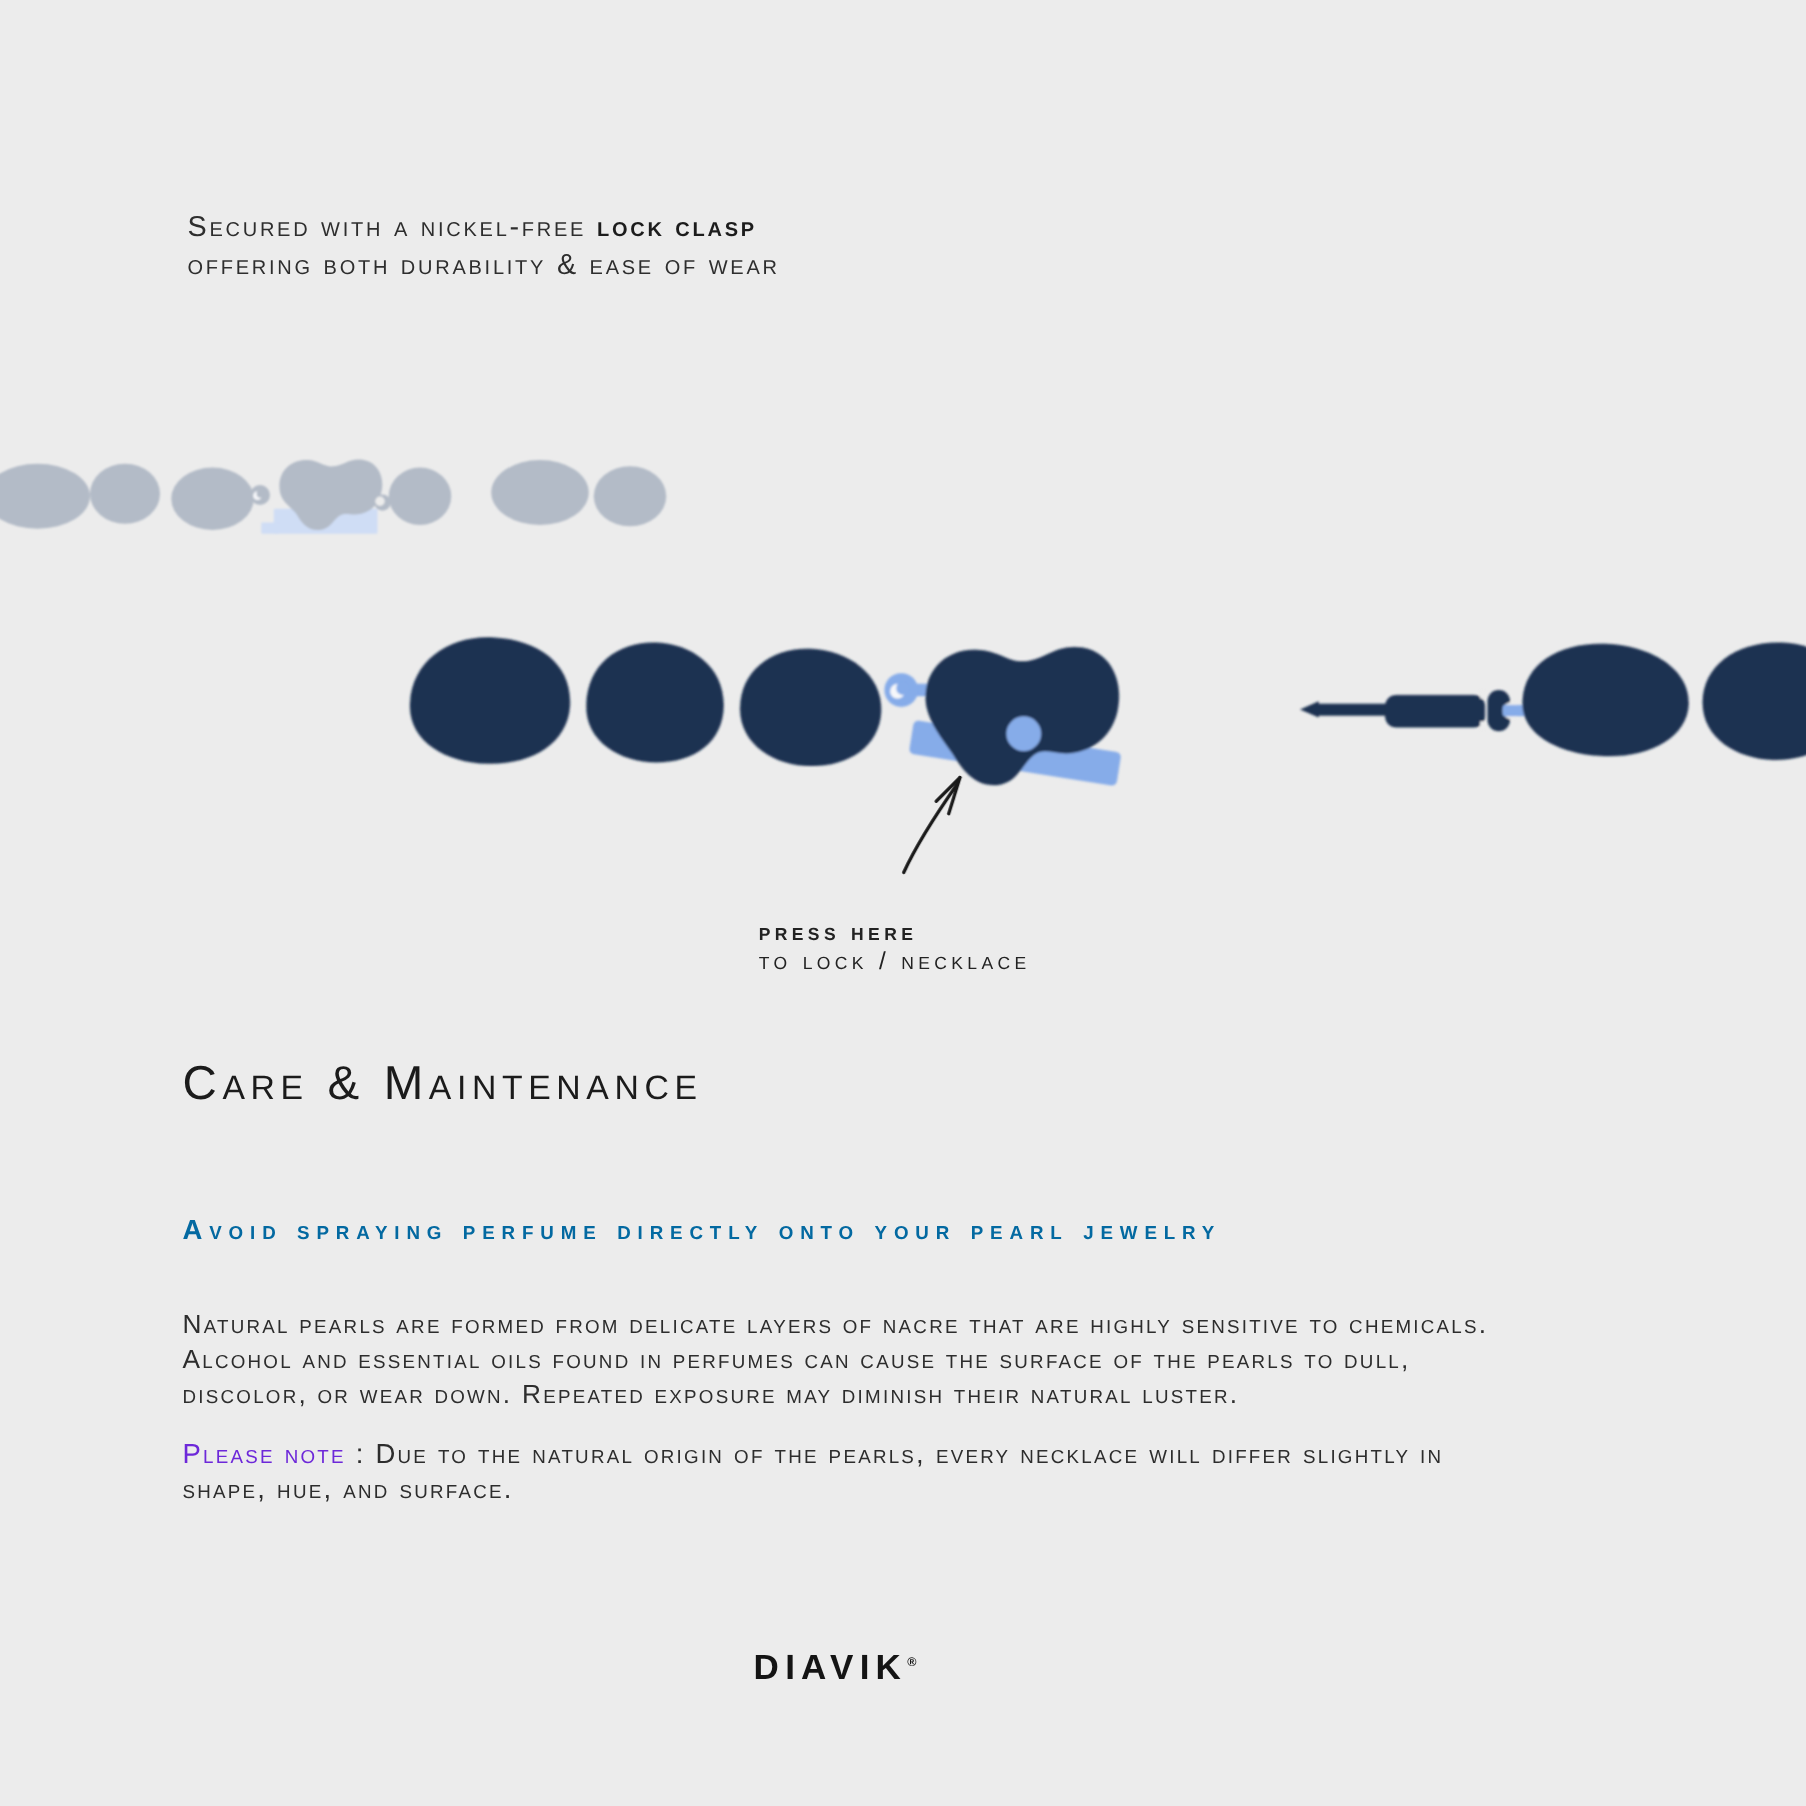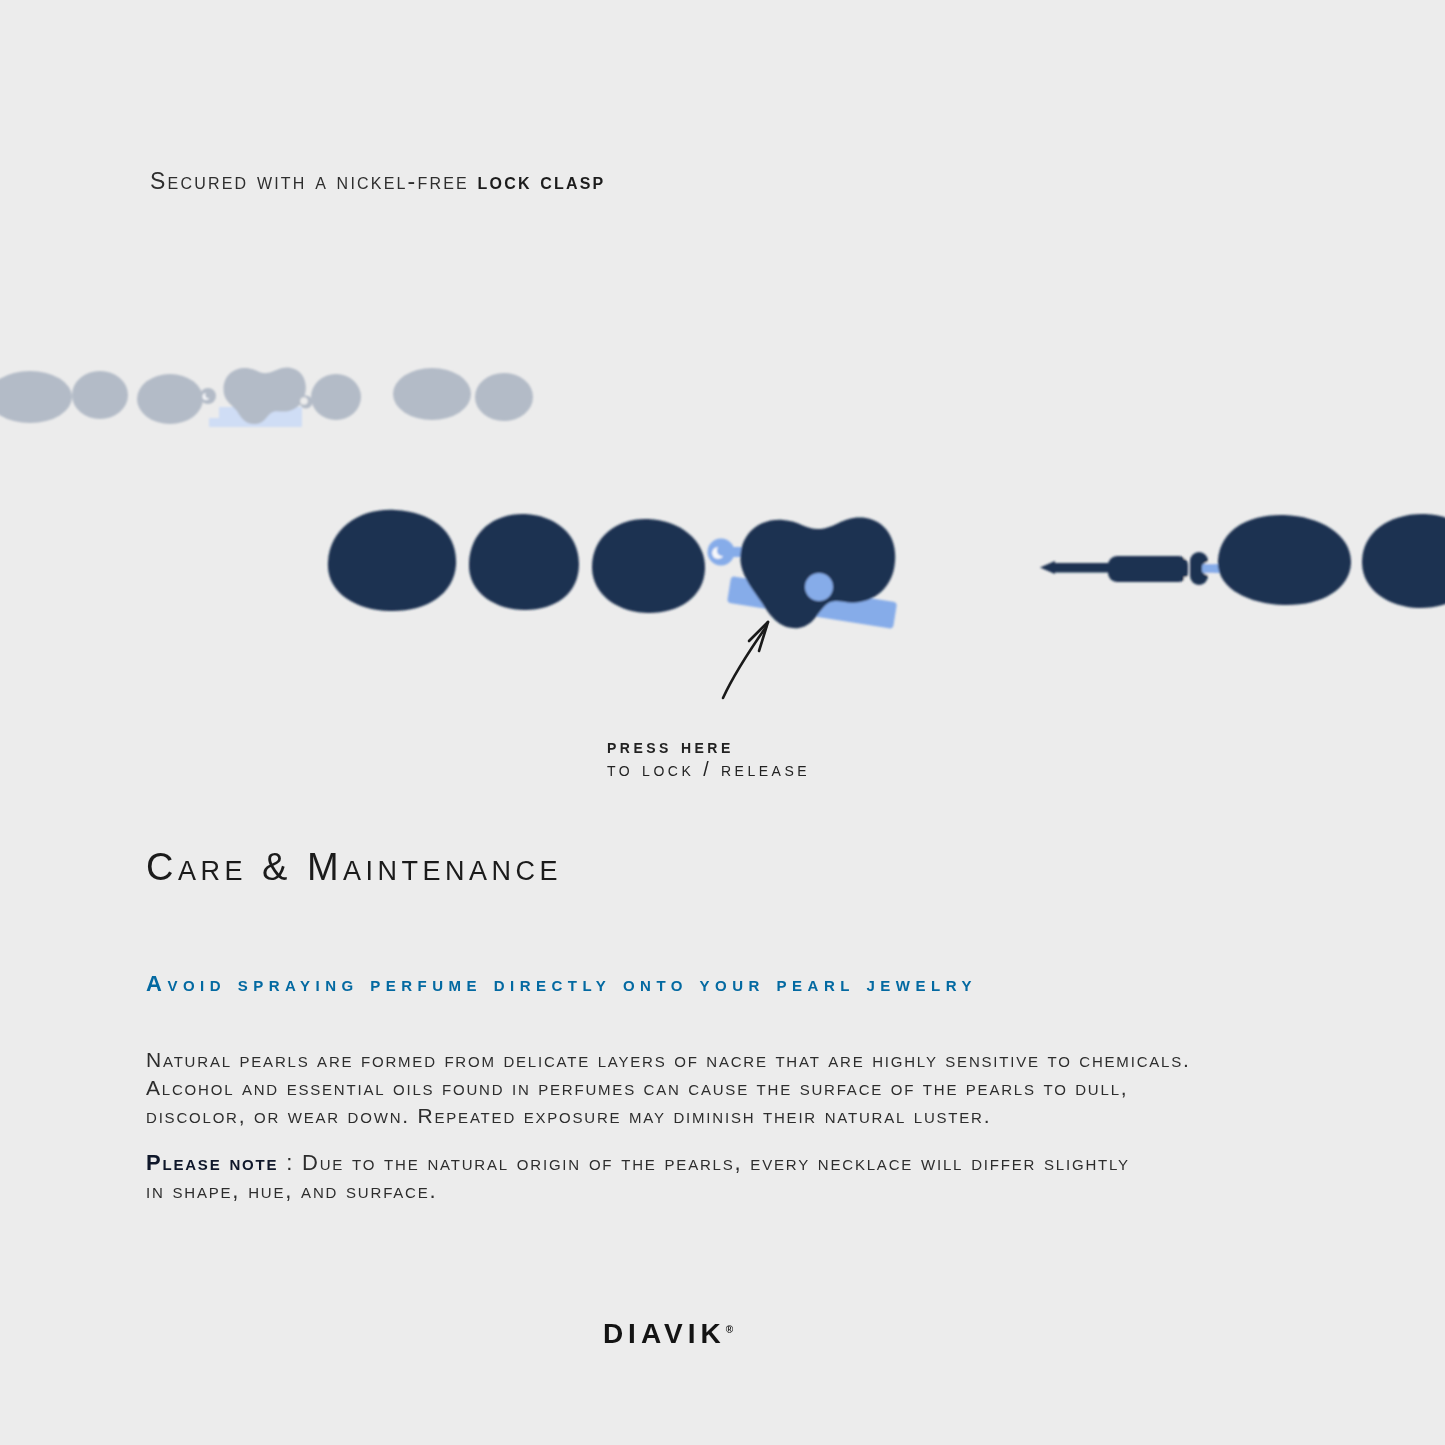--- a/index.html
+++ b/index.html
@@ -22,21 +22,21 @@
   .secured b{font-weight:700;color:#1c1c1c;}
 
   .press{left:607px;top:711px;font-size:19.5px;line-height:23px;letter-spacing:3.5px;color:#222;margin-top:24px;}
   .press .l1{font-weight:700;}
 
   .care-title{left:146px;top:846px;font-size:38px;letter-spacing:4.5px;font-weight:400;color:var(--ink-strong);line-height:42px;}
   .care-intro{left:146px;top:894px;font-size:22px;letter-spacing:1.8px;width:1200px;line-height:28px;}
   .warn-title{left:146px;top:970px;font-size:22px;letter-spacing:5.5px;font-weight:700;color:#0369a1;line-height:28px;}
   .warn-body{left:146px;top:1024px;font-size:21px;letter-spacing:1.8px;width:1060px;line-height:28px;margin-top:22px;}
   .note{left:146px;top:1149px;font-size:22px;letter-spacing:1.8px;width:1010px;line-height:28px;}
-  .note b{font-weight:700;color:#0f172a;}
+  .note b{font-weight:400;color:#6d28d9;}
 
   .brand{left:0;top:1318px;width:1336px;text-align:center;font-variant:normal;
          font-size:28px;font-weight:700;letter-spacing:5px;color:#141414;}
   .brand sup{font-size:10px;vertical-align:super;letter-spacing:0;}
 
   .navy{fill:var(--navy);}
   .blue{fill:var(--accent);}
   .pale{fill:var(--pale-base);}
   .gray{fill:var(--faded-pearl);}
   .bgfill{fill:var(--bg);}
@@ -141,25 +141,26 @@
 
     <g stroke="var(--arrow)" stroke-width="2.6" fill="none" stroke-linecap="round">
       <path d="M 723 698 C 734 674 752 647 766 627"></path>
       <path d="M 768 622 L 749 641"></path>
       <path d="M 768 622 L 759 651"></path>
     </g>
   </svg>
 
   <div class="txt secured">
     <div><span>Secured with a nickel-free </span><b>lock clasp</b></div>
+    <div>offering both durability &amp; ease of wear</div>
   </div>
 
   <div class="txt press">
     <div class="l1">press here</div>
-    <div>to lock / release</div>
+    <div>to lock / necklace</div>
   </div>
 
   <div class="txt care-title">Care &amp; Maintenance</div>
   <div class="txt warn-title">Avoid spraying perfume directly onto your pearl jewelry</div>
   <div class="txt warn-body">Natural pearls are formed from delicate layers of nacre that are highly sensitive to chemicals. Alcohol and essential oils found in perfumes can cause the surface of the pearls to dull, discolor, or wear down. Repeated exposure may diminish their natural luster.</div>
   <div class="txt note">
     <b>Please note</b><span> : Due to the natural origin of the pearls, every necklace will differ slightly in shape, hue, and surface.</span>
   </div>
 
   <div class="txt brand">

